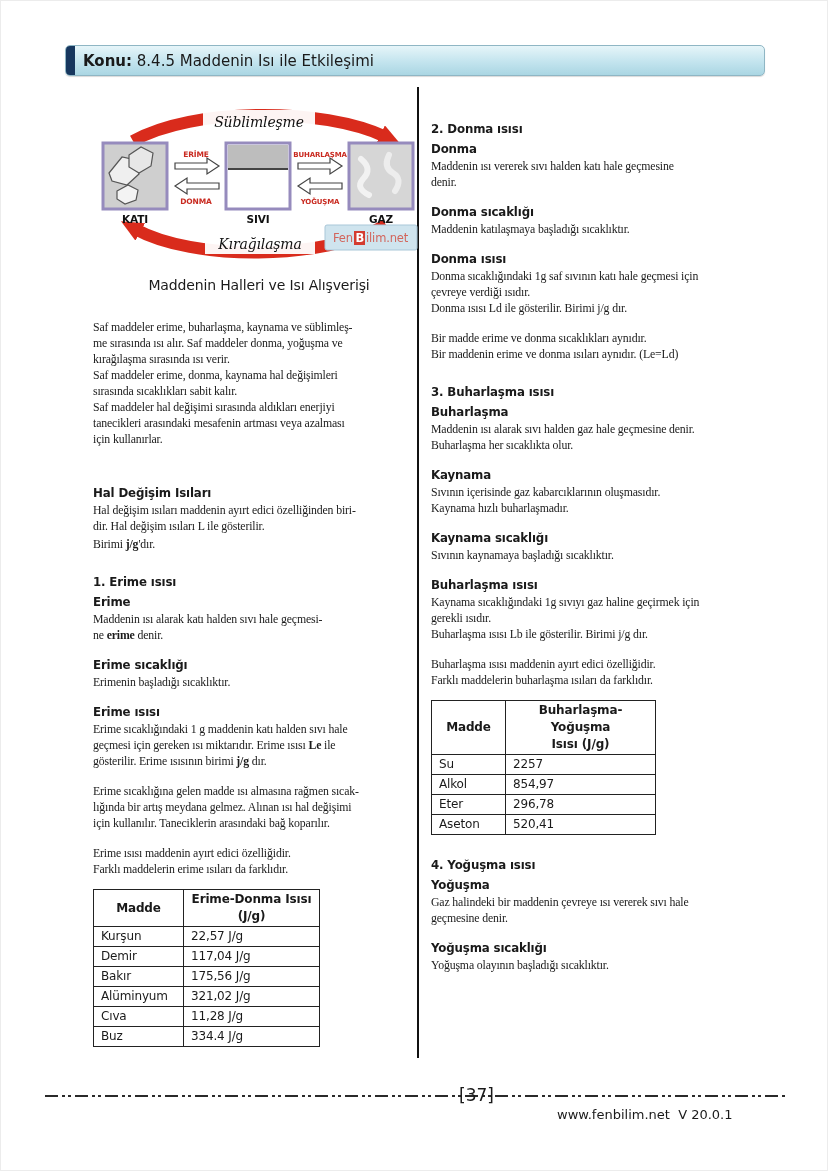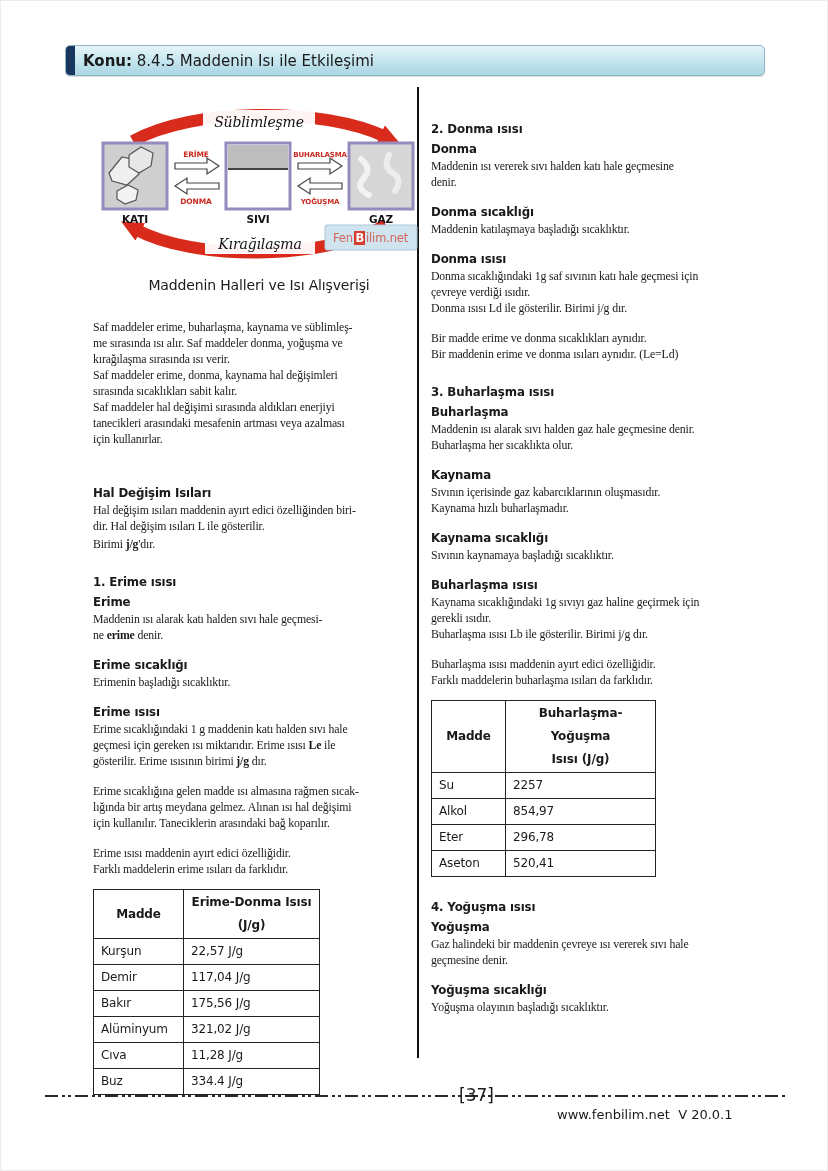--- a/index.html
+++ b/index.html
@@ -46,21 +46,21 @@
 
   
   .diagram-wrap { width: 332px; }
   .diagram-caption { text-align: center; font-size: 14px; margin-top: 8px; }
   .intro { margin-top: 26px; }
   .sec-hal { margin-top: 38px; }
 
   
   table.data-table { border-collapse: collapse; margin-top: 12px; font-size: 12px; }
   table.data-table th, table.data-table td {
-    border: 1.6px solid #222; padding: 1px 7px; line-height: 23px;
+    border: 1.6px solid #222; padding: 1px 7px; line-height: 17px;
   }
   table.data-table th { font-weight: bold; text-align: center; white-space: pre-line; }
   .t1 col.c1 { width: 90px; } .t1 col.c2 { width: 136px; }
   .t2 col.c1 { width: 74px; } .t2 col.c2 { width: 150px; }
 
   
   .footer-line {
     position: absolute; left: 44px; top: 1094px; width: 742px; height: 2.4px;
     background: repeating-linear-gradient(90deg,
       #2a2a2a 0 13px, transparent 13px 17px,

